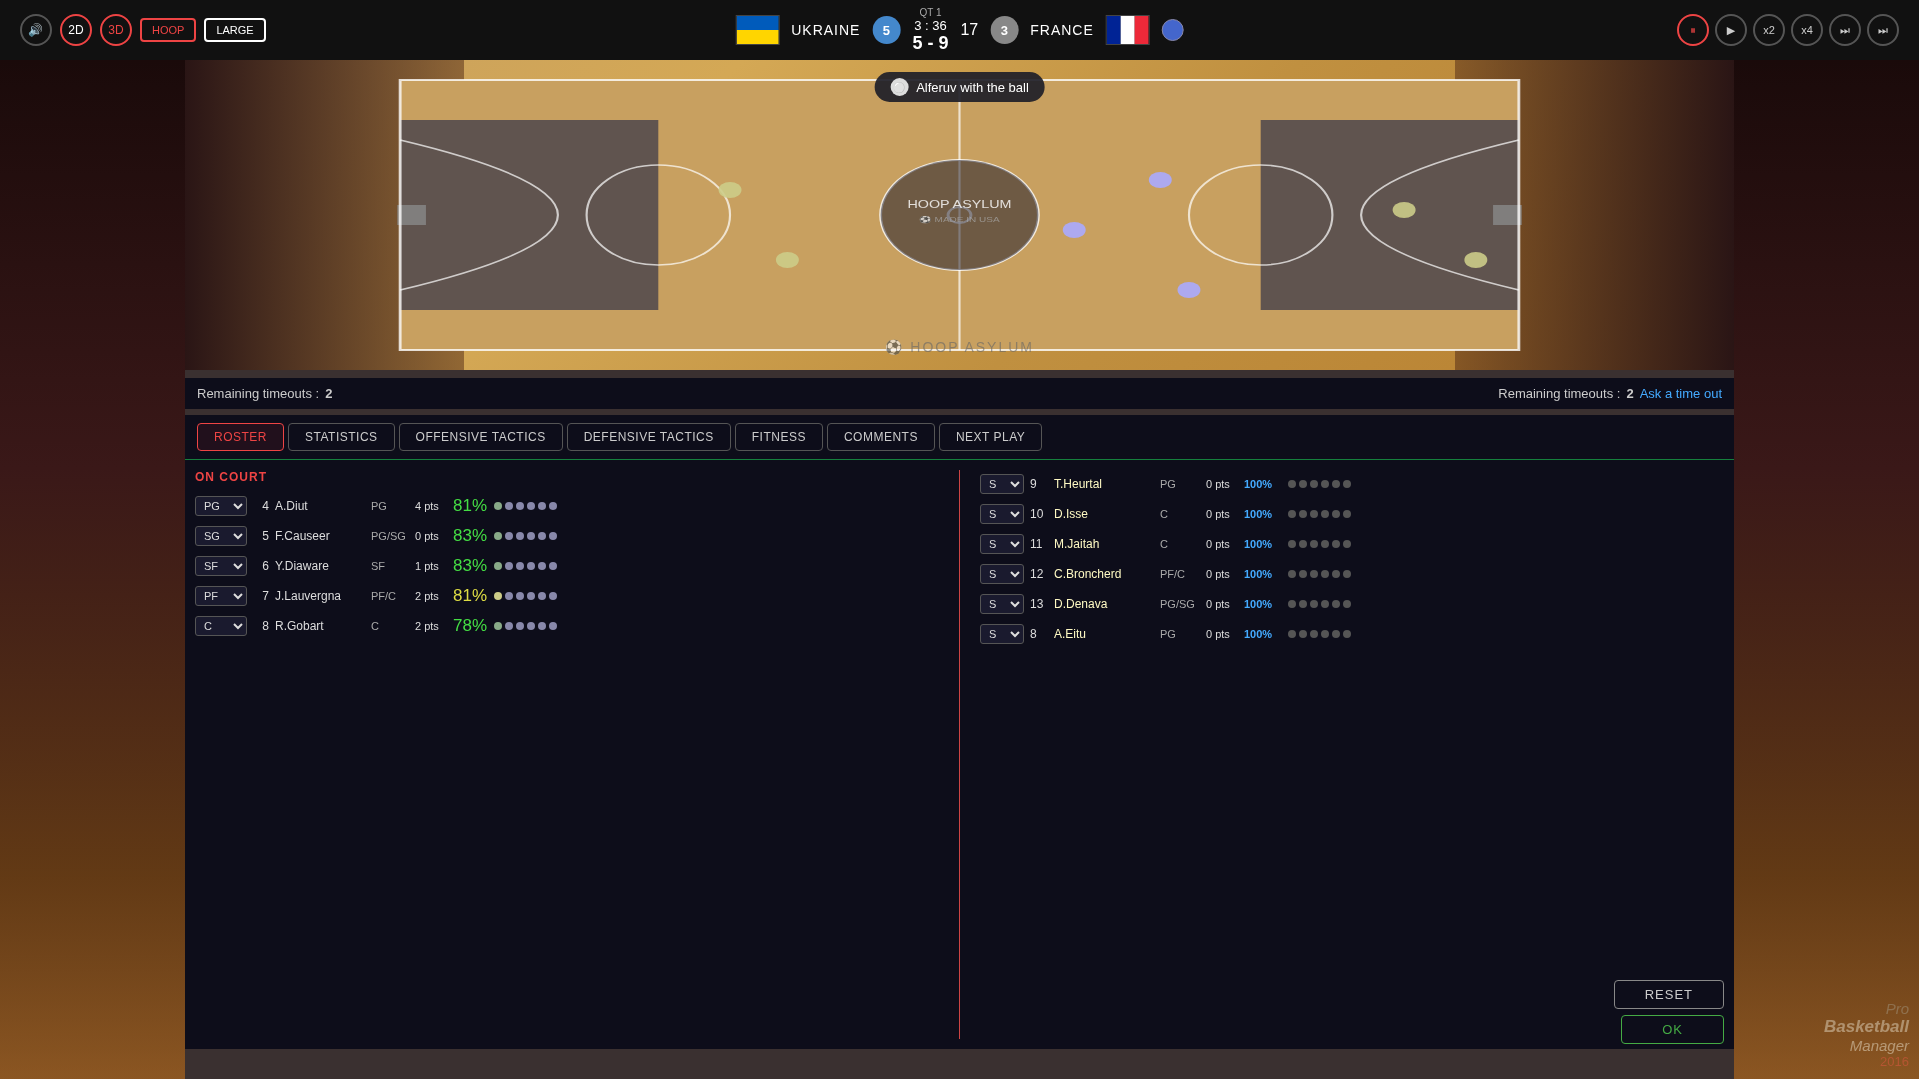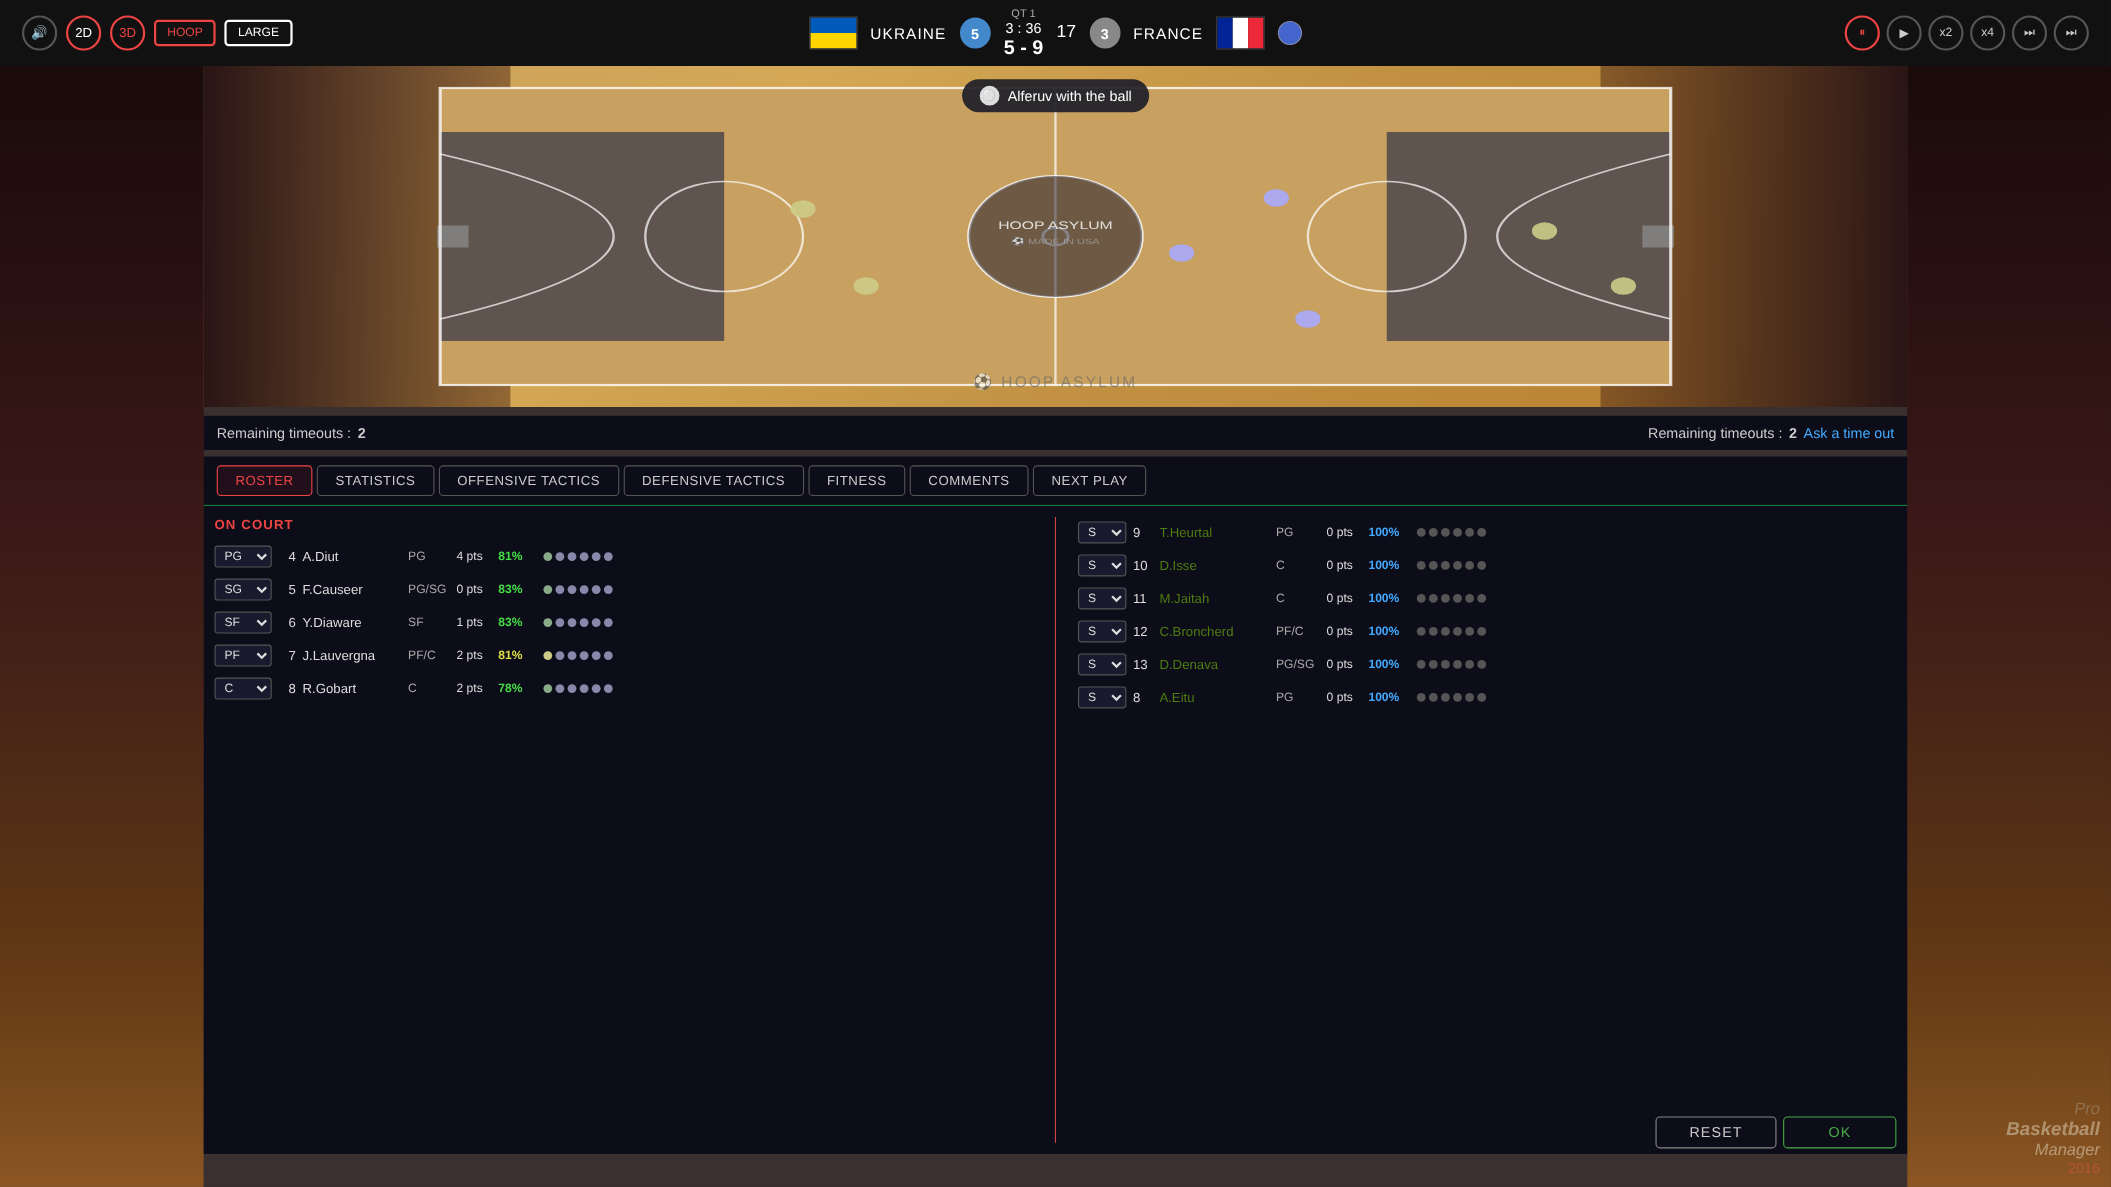--- a/index.html
+++ b/index.html
@@ -294,22 +294,22 @@
       width: 38px;
     }
 
     .player-pts {
       color: #ddd;
       font-size: 11px;
       width: 32px;
     }
 
     .player-fitness {
-      font-size: 11px;
-      font-weight: bold;
+      font-size: 17px;
+      font-weight: normal;
       width: 35px;
     }
     .fitness-green { color: #4d4; }
     .fitness-yellow { color: #dd4; }
 
     .fitness-dots {
       display: flex;
       gap: 3px;
       align-items: center;
     }
@@ -342,21 +342,21 @@
       cursor: pointer;
     }
 
     .bench-num {
       color: #ddd;
       font-size: 12px;
       width: 18px;
     }
 
     .bench-name {
-      color: #4d7c0f;
+      color: #fef9c3;
       font-size: 12px;
       width: 100px;
     }
 
     .bench-pos {
       color: #aaa;
       font-size: 11px;
       width: 40px;
     }
 
@@ -372,21 +372,21 @@
       font-weight: bold;
       width: 38px;
     }
 
     
     .bottom-buttons {
       position: absolute;
       bottom: 35px;
       right: 195px;
       display: flex;
-      flex-direction: row;
+      flex-direction: column;
       gap: 6px;
       align-items: flex-end;
     }
 
     .reset-btn {
       background: transparent;
       border: 1px solid #888;
       border-radius: 4px;
       color: #ccc;
       font-size: 13px;

